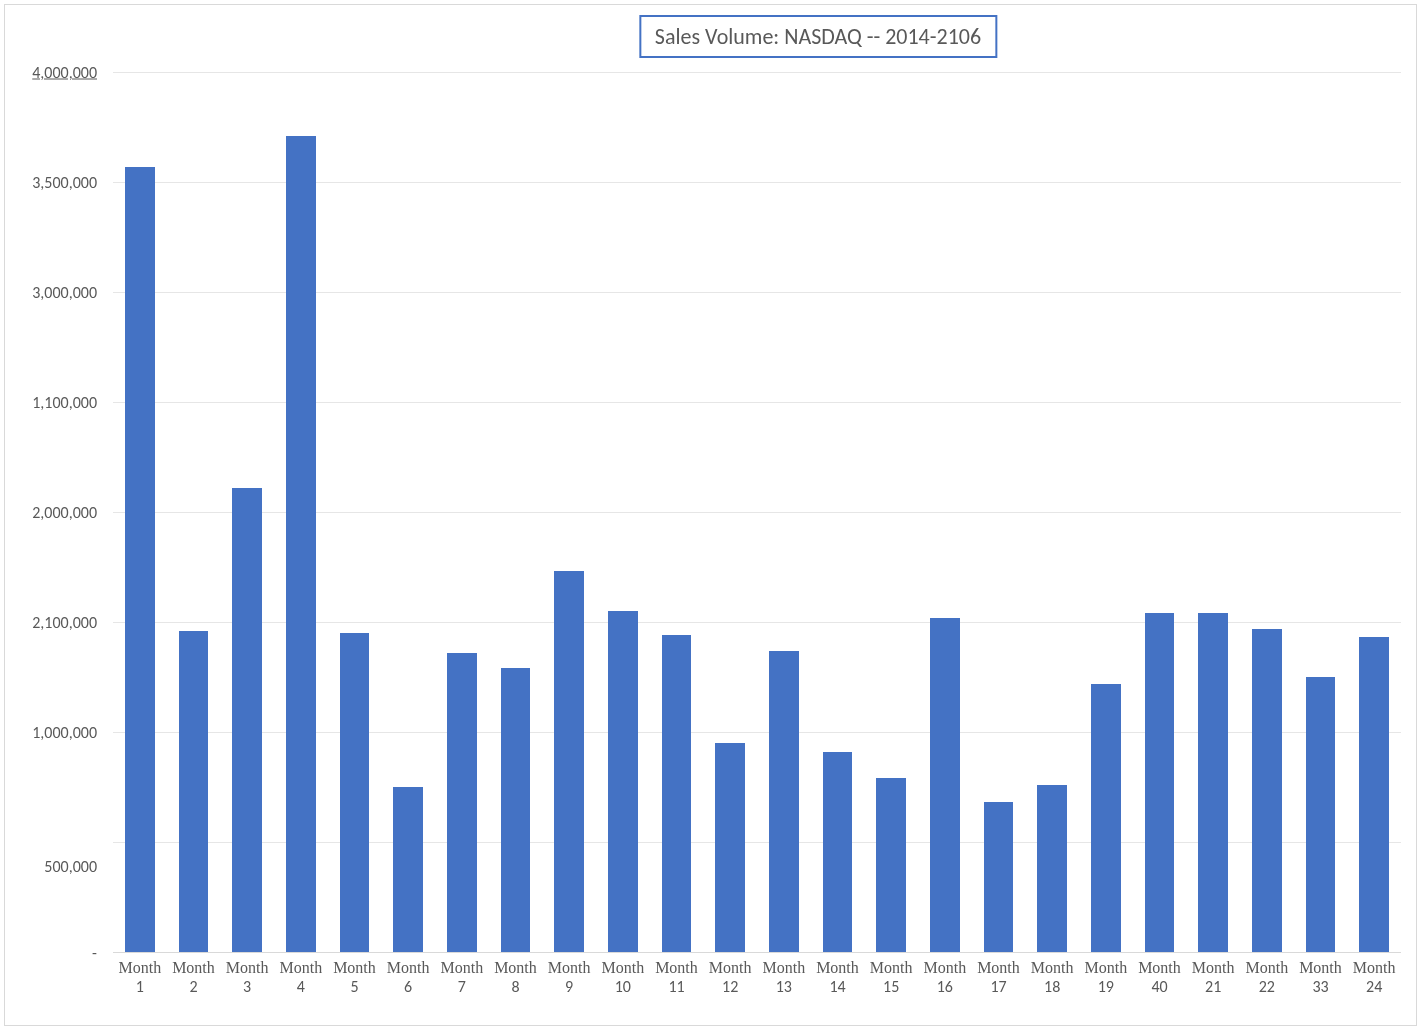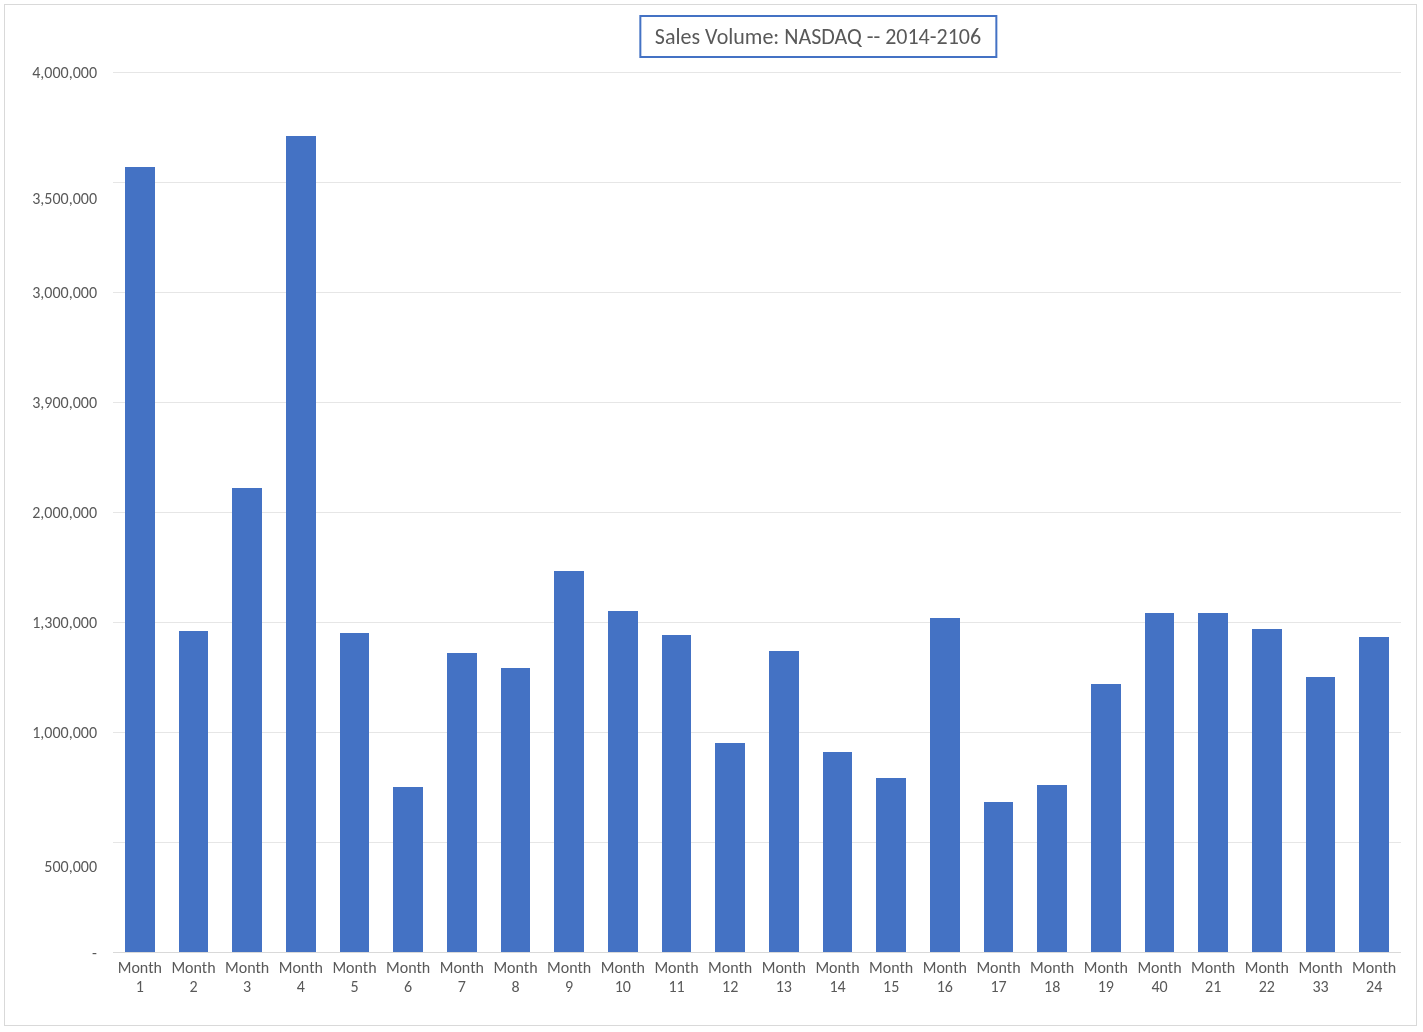--- a/index.html
+++ b/index.html
@@ -93,39 +93,39 @@
     height: 56px;
   }
   .x-label {
     position: absolute;
     top: 0;
     font-size: 16px;
     color: #595959;
     text-align: center;
     line-height: 1.2;
   }
-  .x-label .l1 { display:block; }
+  .x-label .l1 { display:block;font-family:Liberation Serif, serif; }
   .x-label .l2 { display:block; }
 </style>
 </head>
 <body>
 
 <div class="chart-frame">
   <div class="chart-title">Sales Volume: NASDAQ -- 2014-2106</div>
 
   <div class="y-axis-labels" id="y-axis-labels">
       <div class="y-label" style="top: 880px;"> -</div>
       <div class="y-label" style="top: 770px; margin-top: 24px;"> 500,000</div>
       <div class="y-label" style="top: 660px;"> 1,000,000</div>
-      <div class="y-label" style="top: 550px;"> 1,300,000</div>
+      <div class="y-label" style="top: 550px;"> 2,100,000</div>
       <div class="y-label" style="top: 440px;"> 2,000,000</div>
-      <div class="y-label" style="top: 330px;"> 3,900,000</div>
+      <div class="y-label" style="top: 330px;"> 1,100,000</div>
       <div class="y-label" style="top: 220px;"> 3,000,000</div>
-      <div class="y-label" style="top: 110px; margin-top: 16px;"> 3,500,000</div>
-      <div class="y-label" style="top: 0px;"> 4,000,000</div>
+      <div class="y-label" style="top: 110px;"> 3,500,000</div>
+      <div class="y-label" style="top: 0px; text-decoration: underline;"> 4,000,000</div>
     </div>
 
   <div class="plot-area">
     <div class="gridlines" id="gridlines">
         <div class="baseline" style="top: 880px;"></div>
         <div class="gridline" style="top: 770px;"></div>
         <div class="gridline" style="top: 660px;"></div>
         <div class="gridline" style="top: 550px;"></div>
         <div class="gridline" style="top: 440px;"></div>
         <div class="gridline" style="top: 330px;"></div>

